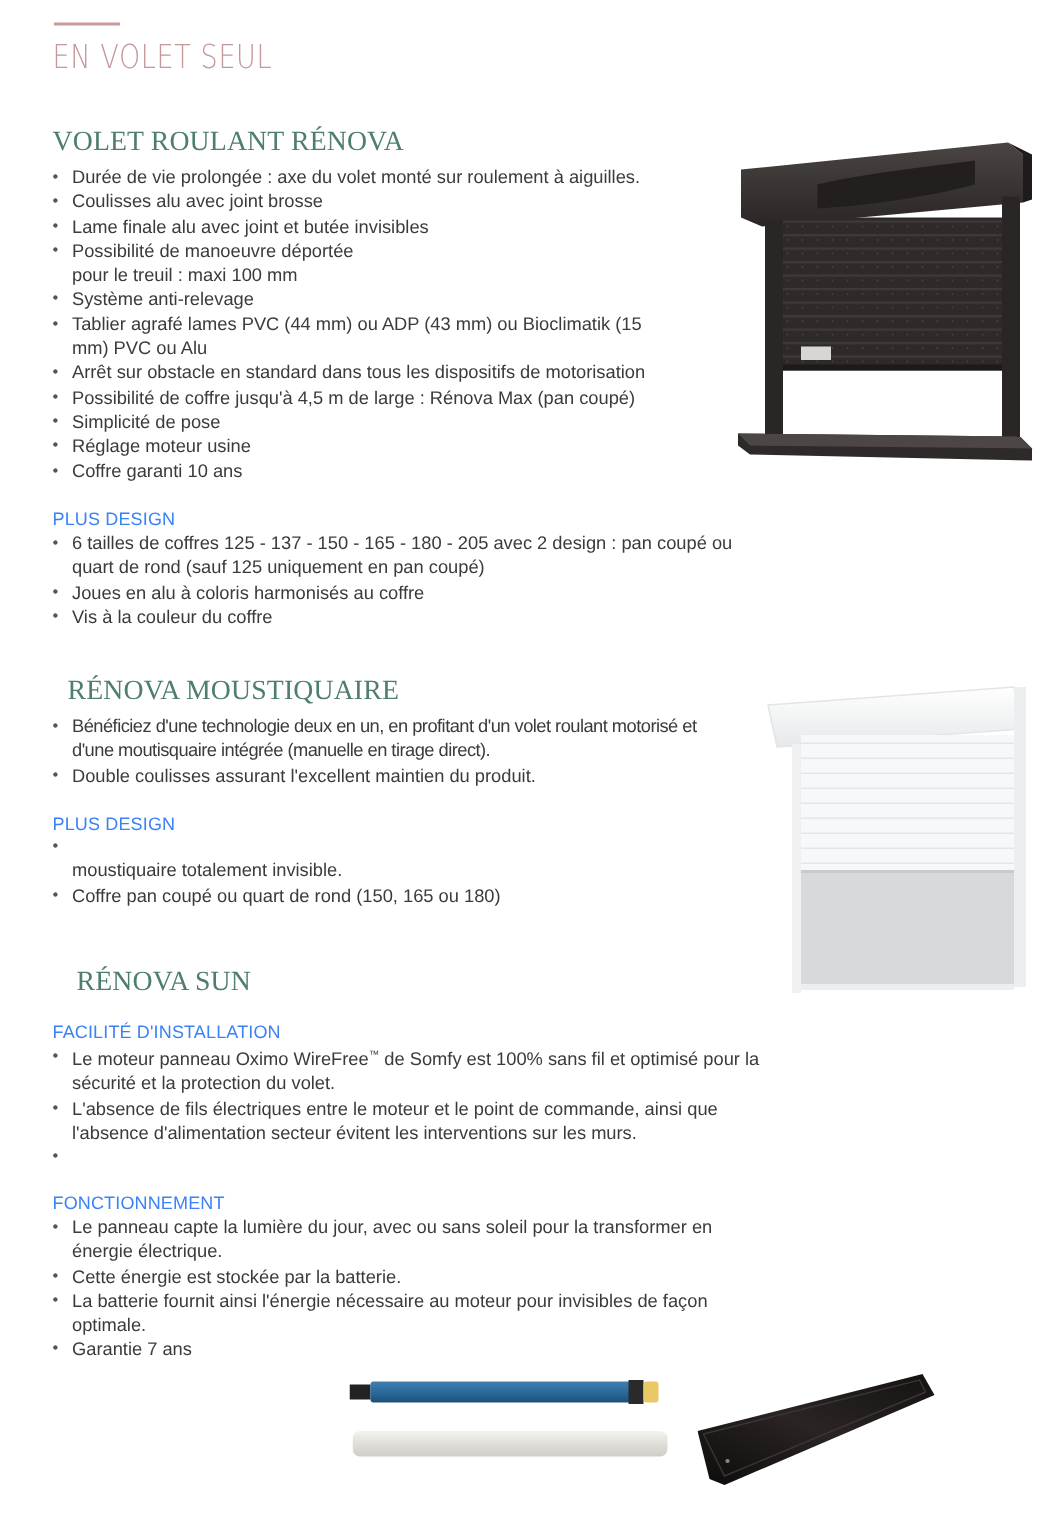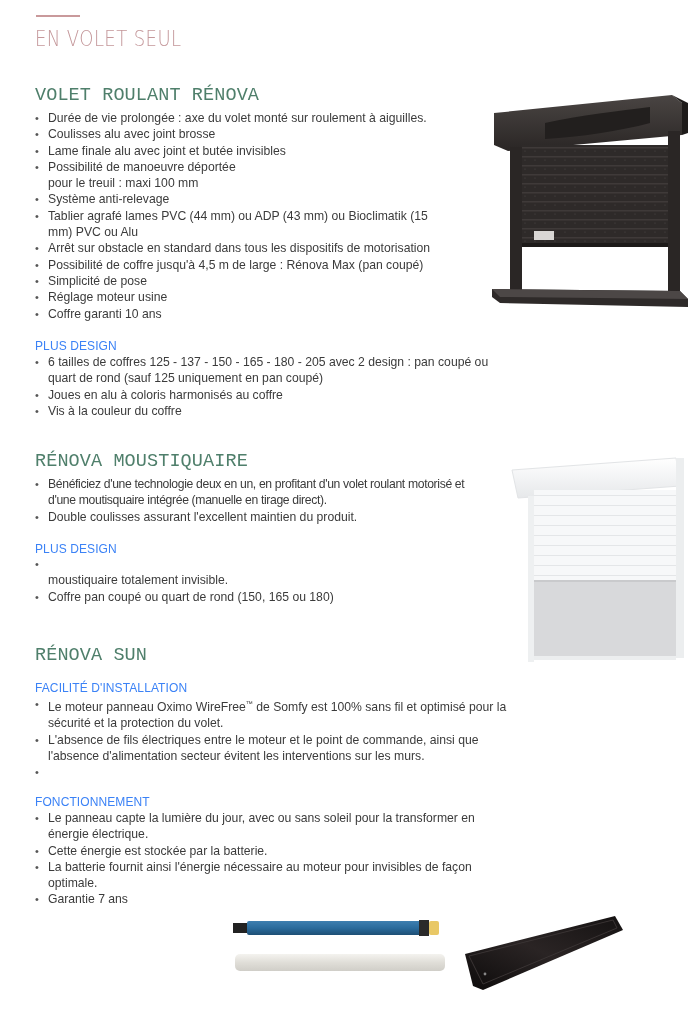--- a/index.html
+++ b/index.html
@@ -1,19 +1,19 @@
 <!DOCTYPE html>
 <html><head>
 <meta charset="utf-8">
 <style>
   html, body { margin:0; padding:0; background:#ffffff; }
   body { width:698px; height:1024px; position:relative; overflow:hidden; font-family:"Liberation Sans", sans-serif; color:#3a3a3a; }
   .accent-rule { position:absolute; left:36px; top:15px; width:44px; height:2px; background:#c9999b; }
   .page-title { position:absolute; left:35px; top:26px; font-family:"DejaVu Sans", sans-serif; font-weight:300; font-size:22px; letter-spacing:0.5px; color:#c4979a; transform:scaleX(0.82); transform-origin:left top; white-space:nowrap; }
-  .sec-title { position:absolute; left:35px; font-family:Liberation Mono, monospace; font-size:18.5px; color:#4f7f6b; white-space:nowrap; letter-spacing:0.1px; }
+  .sec-title { position:absolute; left:35px; font-family:Liberation Serif, serif; font-size:18.5px; color:#4f7f6b; white-space:nowrap; letter-spacing:0.1px; }
   .sub-title { position:absolute; left:35px; font-size:12px; color:#3b82f6; white-space:nowrap; letter-spacing:0.1px; }
   ul.bullets { position:absolute; left:35px; margin:0; padding:0; list-style:none; font-size:12.2px; line-height:16.3px; color:#3b3b3b; }
   ul.bullets li { position:relative; padding-left:13px; }
   ul.bullets li .bullet { position:absolute; left:0; top:0; color:#555; font-size:11px; }
   sup.tm { font-size:7px; vertical-align:5px; }
 
   
   .img { position:absolute; }
   
   .dark-shutter { left:490px; top:93px; width:200px; height:220px; }
@@ -72,21 +72,21 @@
   <rect x="178" y="38" width="12" height="168" fill="#2a2625"></rect>
 
   <rect x="32" y="52" width="146" height="102" fill="url(#slats)"></rect>
   <rect x="32" y="150" width="146" height="4" fill="#1d1a19"></rect>
   <rect x="44" y="138" width="20" height="9" fill="#d8d6d4"></rect>
 
   <polygon points="2,196 190,198 198,206 198,214 10,210 2,204" fill="#2e2a29"></polygon>
   <polygon points="2,196 190,198 198,206 10,204" fill="#4c4746"></polygon>
 </svg>
 
-<div class="sec-title" style="top:451px;">RÉNOVA MOUSTIQUAIRE</div>
+<div class="sec-title" style="top:451px;margin-left:10px;">RÉNOVA MOUSTIQUAIRE</div>
 <ul class="bullets" style="top:476px;">
   <li><span class="bullet">•</span><span style="letter-spacing:-0.35px">Bénéficiez d'une technologie deux en un, en profitant d'un volet roulant motorisé et</span><br><span style="letter-spacing:-0.35px">d'une moutisquaire intégrée (manuelle en tirage direct).</span></li>
   <li><span class="bullet">•</span><span>Double coulisses assurant l'excellent maintien du produit.</span></li>
 </ul>
 
 <div class="sub-title" style="top:542px;">PLUS DESIGN</div>
 <ul class="bullets" style="top:556px;">
   <li><span class="bullet">•</span><br><span>moustiquaire totalement invisible.</span></li>
   <li><span class="bullet">•</span><span>Coffre pan coupé ou quart de rond (150, 165 ou 180)</span></li>
 </ul>
@@ -104,21 +104,21 @@
   </defs>
   <polygon points="4,14 168,2 172,30 10,42" fill="url(#cofWhite)" stroke="#e2e4e6" stroke-width="1"></polygon>
   <rect x="168" y="2" width="8" height="200" fill="#eceeef"></rect>
   <rect x="20" y="40" width="6" height="166" fill="#eef0f1"></rect>
   <rect x="26" y="34" width="142" height="90" fill="url(#wslats)"></rect>
   <rect x="26" y="124" width="142" height="78" fill="#d8d9db"></rect>
   <rect x="26" y="124" width="142" height="2" fill="#c9cacc"></rect>
   <rect x="26" y="200" width="142" height="4" fill="#eceeef"></rect>
 </svg>
 
-<div class="sec-title" style="top:645px;">RÉNOVA SUN</div>
+<div class="sec-title" style="top:645px;margin-left:16px;">RÉNOVA SUN</div>
 
 <div class="sub-title" style="top:681px;">FACILITÉ D'INSTALLATION</div>
 <ul class="bullets" style="top:696px;">
   <li><span class="bullet">•</span><span>Le moteur panneau Oximo WireFree</span><sup class="tm">™</sup><span> de Somfy est 100% sans fil et optimisé pour la</span><br><span>sécurité et la protection du volet.</span></li>
   <li><span class="bullet">•</span><span>L'absence de fils électriques entre le moteur et le point de commande, ainsi que</span><br><span>l'absence d'alimentation secteur évitent les interventions sur les murs.</span></li>
   <li><span class="bullet">•</span></li>
 </ul>
 
 <div class="sub-title" style="top:795px;">FONCTIONNEMENT</div>
 <ul class="bullets" style="top:810px;">

